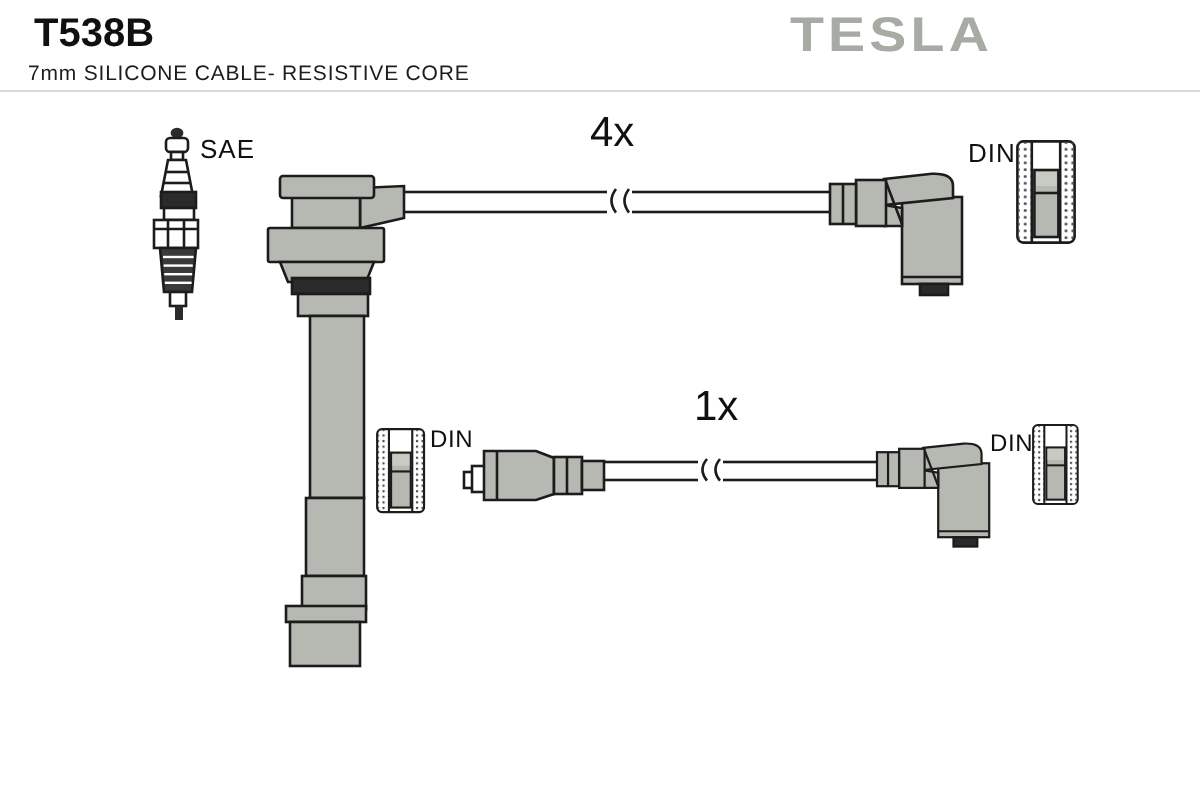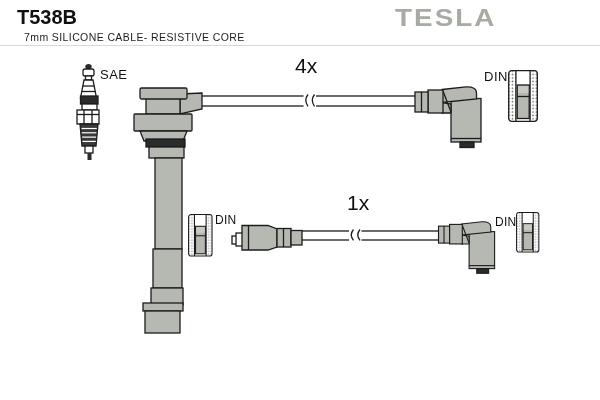--- a/index.html
+++ b/index.html
@@ -6,21 +6,21 @@
   .page{
     position:relative;width:600px;height:400px;overflow:hidden;
     background:var(--background,#fff);
     font-family:"Liberation Sans",sans-serif;
   }
   .part-number{
     position:absolute;left:17px;top:6px;
     font-size:20px;font-weight:bold;letter-spacing:0px;color:#101010;
   }
   .subtitle{
-    position:absolute;left:24px;top:31px;
+    position:absolute;left:14px;top:31px;
     font-size:10.5px;color:#1d1d1d;letter-spacing:0.4px;
   }
   .brand{
     position:absolute;left:395px;top:4px;
     font-size:27px;font-weight:bold;color:var(--logo-gray,#a6aba3);
     letter-spacing:2px;transform:scaleY(0.90) scaleX(1.03);transform-origin:left top;
   }
   .header-rule{
     position:absolute;left:0;top:45px;width:600px;height:1px;
     background:var(--rule-line,#d9d9d6);

